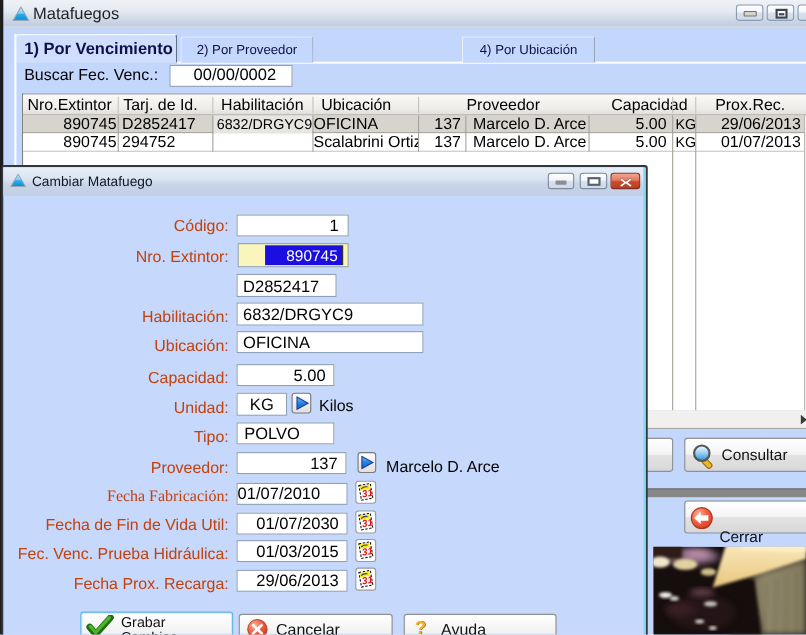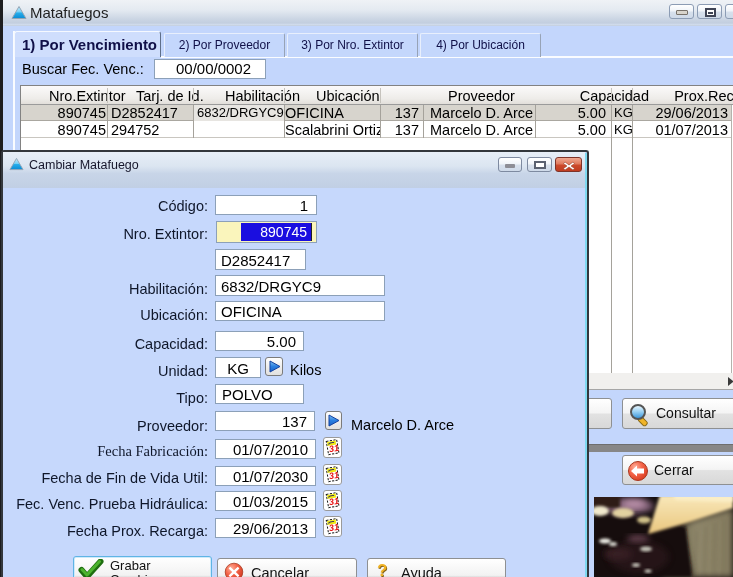--- a/index.html
+++ b/index.html
@@ -28,41 +28,41 @@
 
 #buscar-lbl { left:22px; top:61px; font-size:14.5px; color:#000; }
 #buscar-inp { left:154px; top:59px; width:112px; height:20px; background:#fff;
   border:1px solid #8ca0b8; font-size:15px; text-align:center; text-indent:7px; line-height:18px; }
 
 #tbl { left:20px; top:85px; width:713px; height:288px; background:#fff;
   border-left:1px solid #828282; border-top:1px solid #828282; }
 #tbl-head { position:absolute; left:0; top:0; width:713px; height:19px;
   background:linear-gradient(#fbfafa, #eeece9 70%, #e2dfda 100%);
   border-bottom:1px solid #9b9b9b; font-size:14.5px; color:#000; }
-.th { position:absolute; top:2px;margin-left:24px; }
+.th { position:absolute; top:2px; }
 .hsep { position:absolute; top:2px; width:1px; height:15px; background:#c6c3bd; }
 .row { position:absolute; left:0; width:710px; height:16px; font-size:14.5px; color:#000; }
 .cell { position:absolute; top:0; height:16px; line-height:16px; overflow:hidden; white-space:nowrap; }
 .vline { position:absolute; width:1px; background:#a5a29b; }
 
 #hscroll { left:20px; top:373px; width:713px; height:17px; background:#f1f0ee; border-bottom:1px solid #a6a6a6; }
 
 .btn7 { position:absolute; border:1px solid #8e9092; border-radius:3px;
   background:linear-gradient(#ffffff 0%, #f4f4f4 48%, #e2e2e2 52%, #d8d8d8 100%);
   font-size:14px; color:#111; }
 #graybar { left:585px; top:444px; width:148px; height:8px; background:#878787; border-top:1px solid #6e6e6e; }
 
 #dlg { left:1px; top:150px; width:588px; height:428px;
   background:#c6d8fc; border:2px solid #33373c; border-bottom:none; border-radius:3px 3px 0 0; z-index:10; }
 #dlg-cyan { left:585px; top:153px; width:2px; height:424px; background:#7fd9f0; z-index:12; }
-#dlg-title { left:3px; top:152px; width:582px; height:36px;
+#dlg-title { left:3px; top:152px; width:582px; height:26px;
   background:linear-gradient(#e7eef7 0%, #dbe5f1 40%, #c8d5e8 60%, #c1cfe4 100%); z-index:11; }
 #dlg-title .ttl { position:absolute; left:26px; top:6px; font-size:12.5px; color:#15152a; }
 .dz { z-index:12; }
-.lbl { position:absolute; width:202px; text-align:right; font-size:14.5px; color:#0f172a; z-index:12; }
+.lbl { position:absolute; width:202px; text-align:right; font-size:14.5px; color:#c2410c; z-index:12; }
 .fld { position:absolute; background:#fff; border:1px solid #8ca0b8; font-size:15px; color:#000;
   z-index:12; white-space:nowrap; overflow:hidden; }
 .miniarrow { position:absolute; width:18px; height:19px; border:1px solid #7b7b7b; border-radius:3px;
   background:linear-gradient(#ffffff, #ecebea 60%, #e2e1df); z-index:12; }
 .calbtn { position:absolute; width:19px; height:21px; border:1px solid #9a9a9a; border-radius:3px;
   background:#fff; z-index:12; }
 .dbtn { position:absolute; border:1px solid #8e9092; border-radius:3px;
   background:linear-gradient(#ffffff 0%, #f2f2f2 48%, #e0e0e0 52%, #d6d6d6 100%);
   font-size:13px; color:#111; z-index:12; }
 .icon { position:absolute; z-index:13; }
@@ -94,21 +94,20 @@
     <div style="position:absolute;left:10px;top:7px;width:5px;height:2px;background:#3f4455;"></div>
   </div>
   <div class="capbtn" style="left:725px;top:4px;width:25px;height:15px;"></div>
   <div id="mw-left" class="abs"></div>
 
   <div class="abs" style="left:13px;top:31px;width:2px;height:119px;background:#fafcff;"></div>
   <div class="abs" style="left:161px;top:55.5px;width:572px;height:2px;background:#fafcff;"></div>
 
   <div class="abs tab-active">1) Por Vencimiento</div>
   <div class="abs tab" style="left:164px;width:121px;">2) Por Proveedor</div>
-  <div class="abs tab" style="left:287px;width:131px;">3) Por Nro. Extintor</div>
   <div class="abs tab" style="left:420px;width:121px;">4) Por Ubicación</div>
 
   <div class="abs" id="buscar-lbl">Buscar Fec. Venc.:</div>
   <div class="abs" id="buscar-inp">00/00/0002</div>
 
   <div class="abs" id="tbl">
     <div id="tbl-head">
       <div class="th" style="left:4px;">Nro.Extintor</div>
       <div class="th" style="left:91px;">Tarj. de Id.</div>
       <div class="th" style="left:172px;width:91px;text-align:center;">Habilitación</div>
@@ -185,21 +184,21 @@
       <defs>
           <radialGradient id="redb" cx="0.35" cy="0.3" r="0.9">
         <stop offset="0" stop-color="#ffb09a"></stop>
             <stop offset="0.4" stop-color="#f4654a"></stop>
         <stop offset="1" stop-color="#d02e10"></stop>
       </radialGradient>
         </defs>
       <circle cx="11" cy="11" r="9.5" fill="url(#redb)" stroke="#a8381f" stroke-width="1"></circle>
       <path d="M10 5.5 L10 8.5 L17 8.5 L17 13.5 L10 13.5 L10 16.5 L4 11 Z" fill="#fff"></path>
     </svg>
-    <div style="position:absolute;left:31px;top:6px;">Cerrar</div>
+    <div style="position:absolute;left:31px;top:24px;">Cerrar</div>
   </div>
 
   <svg class="abs" style="left:594px;top:497px;z-index:2;" width="139" height="80" viewBox="0 0 139 80">
     <defs>
       <filter id="b2" x="-30%" y="-30%" width="160%" height="160%">
           <feGaussianBlur stdDeviation="1.6"></feGaussianBlur>
         </filter>
       <filter id="b4" x="-30%" y="-30%" width="160%" height="160%">
           <feGaussianBlur stdDeviation="3"></feGaussianBlur>
         </filter>
@@ -311,21 +310,21 @@
   <div class="lbl" style="left:6px;top:418px;">Proveedor:</div>
   <div class="fld" style="left:215px;top:411px;width:100px;height:20px;text-align:right;padding-right:7px;line-height:20px;">137</div>
   <div class="miniarrow" style="left:325px;top:411px;width:17px;">
     <svg style="position:absolute;left:2px;top:2px;" width="12" height="13" viewBox="0 0 12 13">
       <path d="M1 1 L11 6.5 L1 12 Z" fill="url(#pa)" stroke="#1340a0" stroke-width="1"></path>
     </svg>
   </div>
   <div class="dz abs" style="left:351px;top:417px;font-size:14.5px;color:#000;">Marcelo D. Arce</div>
 
   <div class="lbl" style="left:6px;top:443px;font-family:Liberation Serif, serif;">Fecha Fabricación:</div>
-  <div class="fld" style="left:215px;top:439px;width:101px;height:20px;text-align:right;padding-right:7px;line-height:20px;">01/07/2010</div>
+  <div class="fld" style="left:215px;top:439px;width:101px;height:20px;padding-right:7px;line-height:20px;">01/07/2010</div>
   <div class="calbtn" style="left:323px;top:437px;">
       <svg width="17" height="19" viewBox="0 0 17 19" style="position:absolute;left:0;top:0;">
       <g transform="rotate(-10 8 10)">
         <rect x="3.5" y="2.5" width="10.5" height="13.5" fill="#fff" stroke="#161616" stroke-width="1" stroke-dasharray="2.2,1.4"></rect>
         <rect x="4.2" y="3.2" width="8.6" height="4" fill="#f2ea12"></rect>
         <path d="M5 5.8 q2.5 -2 6 -0.8" stroke="#3a3a60" stroke-width="1" fill="none"></path>
         <text x="4.8" y="13.8" font-family="Liberation Sans, sans-serif" font-size="9" font-weight="bold" font-style="italic" fill="#e81414">31</text>
       </g>
     </svg>
     </div>

